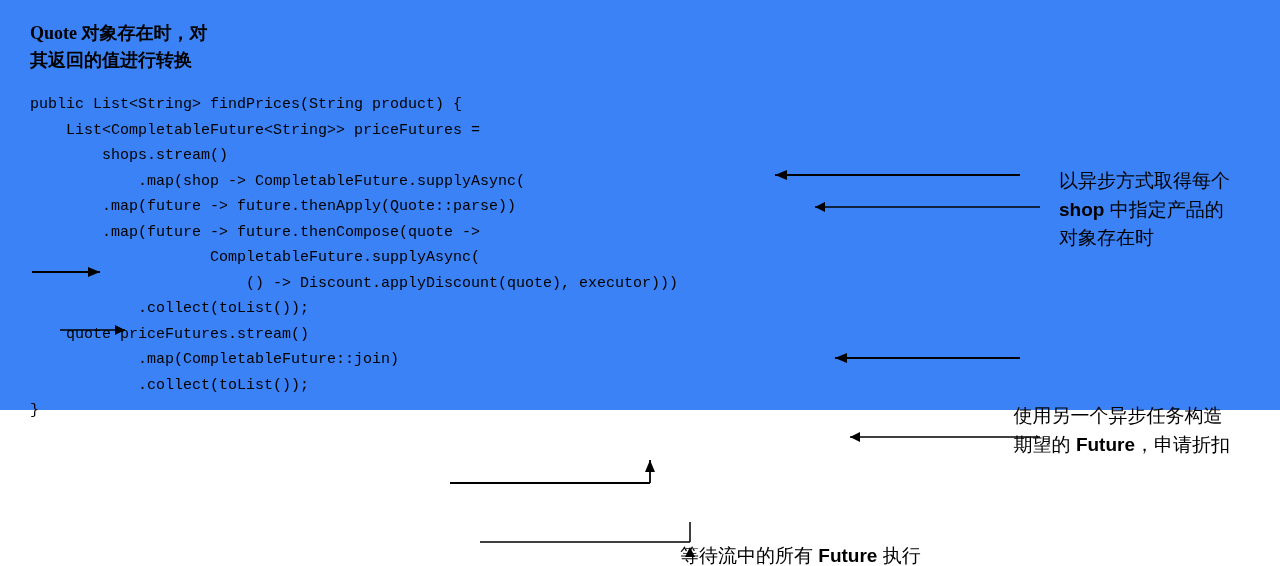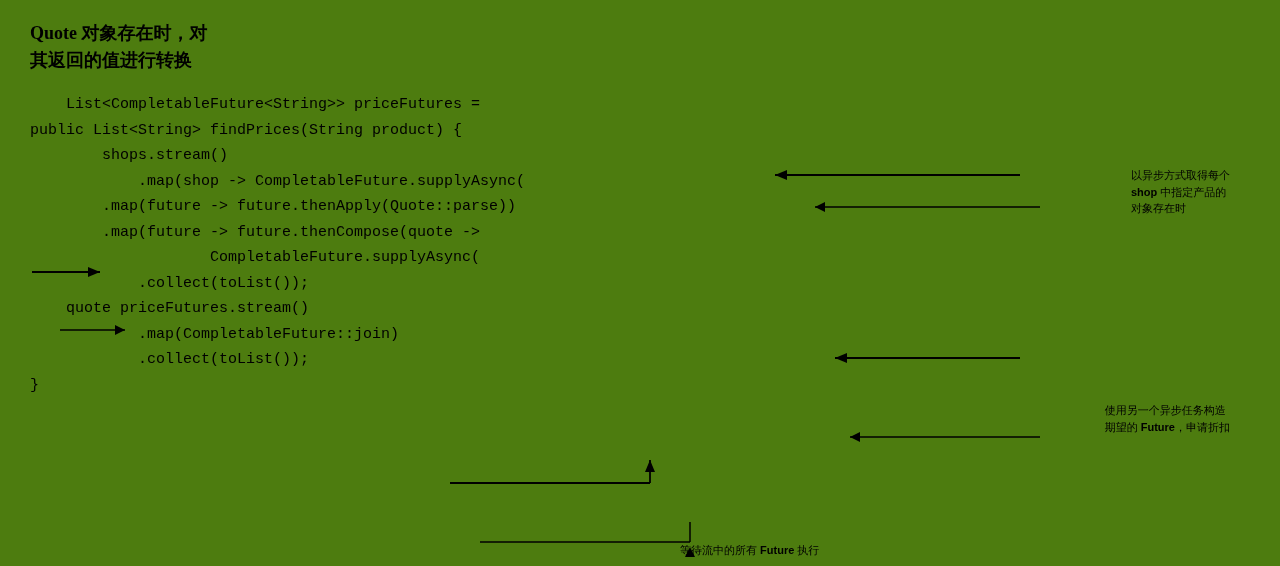--- a/index.html
+++ b/index.html
@@ -12,24 +12,24 @@
       background: #ffffff;
       font-family: 'Courier New', Courier, monospace;
       width: 1280px;
       height: 566px;
       overflow: hidden;
       position: relative;
     }
 
     .container {
       width: 1280px;
-      height: 566px;
+      height: 410px;
       position: relative;
       padding: 20px 30px;
-      background: #4d7c0f;
+      background: #3b82f6;
     }
 
     .header-comment {
       font-family: 'SimSun', 'STSong', serif;
       font-size: 18px;
       font-weight: bold;
       color: #000;
       line-height: 1.5;
       margin-bottom: 18px;
     }
@@ -45,21 +45,21 @@
     .code-line {
       white-space: pre;
       display: block;
       line-height: 1.7;
     }
 
     
     .annotation {
       position: absolute;
       font-family: 'SimSun', 'STSong', Arial, sans-serif;
-      font-size: 11px;
+      font-size: 19px;
       color: #000;
       line-height: 1.5;
     }
 
     
     .arrows-svg {
       position: absolute;
       top: 0;
       left: 0;
       width: 100%;
@@ -73,27 +73,28 @@
 <div class="container">
 
   <div class="header-comment">
     <div>Quote 对象存在时，对</div>
     <div>其返回的值进行转换</div>
   </div>
 
   <div class="code-area" style="position:relative;">
 
     <div style="position:relative; z-index:1;">
+      <span class="code-line">public List&lt;String&gt; findPrices(String product) {</span>
       <span class="code-line">    List&lt;CompletableFuture&lt;String&gt;&gt; priceFutures =</span>
-      <span class="code-line">public List&lt;String&gt; findPrices(String product) {</span>
       <span class="code-line">        shops.stream()</span>
       <span class="code-line">            .map(shop -&gt; CompletableFuture.supplyAsync(</span>
       <span class="code-line">        .map(future -&gt; future.thenApply(Quote::parse))</span>
       <span class="code-line">        .map(future -&gt; future.thenCompose(quote -&gt;</span>
       <span class="code-line">                    CompletableFuture.supplyAsync(</span>
+      <span class="code-line">                        () -&gt; Discount.applyDiscount(quote), executor)))</span>
       <span class="code-line">            .collect(toList());</span>
       <span class="code-line">    quote priceFutures.stream()</span>
       <span class="code-line">            .map(CompletableFuture::join)</span>
       <span class="code-line">            .collect(toList());</span>
       <span class="code-line">}</span>
     </div>
 
     <svg class="arrows-svg" style="position:absolute; top:0; left:0; width:1280px; height:520px; pointer-events:none; overflow:visible;">
 
       <line x1="1010" y1="115" x2="785" y2="115" stroke="#000" stroke-width="1.5"></line>

